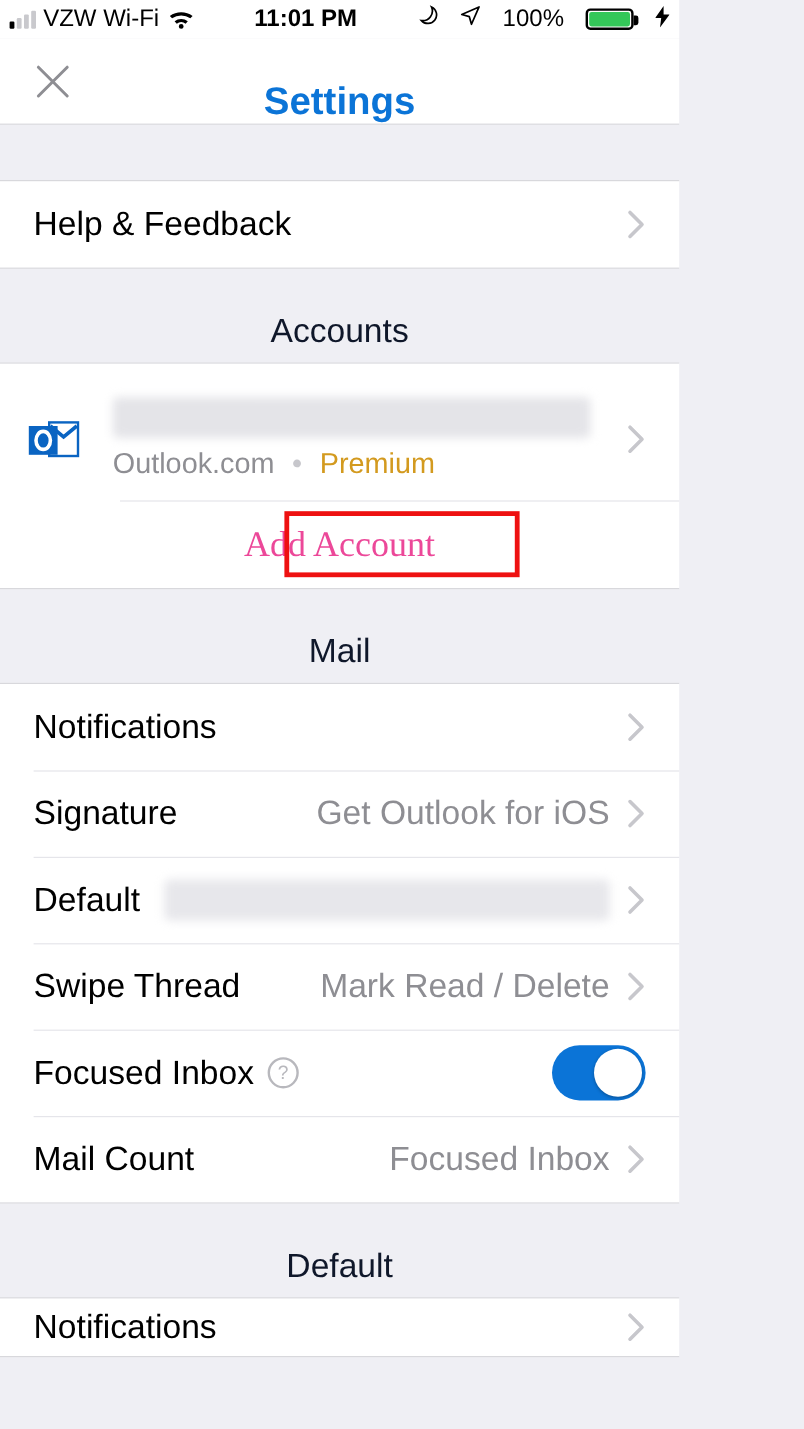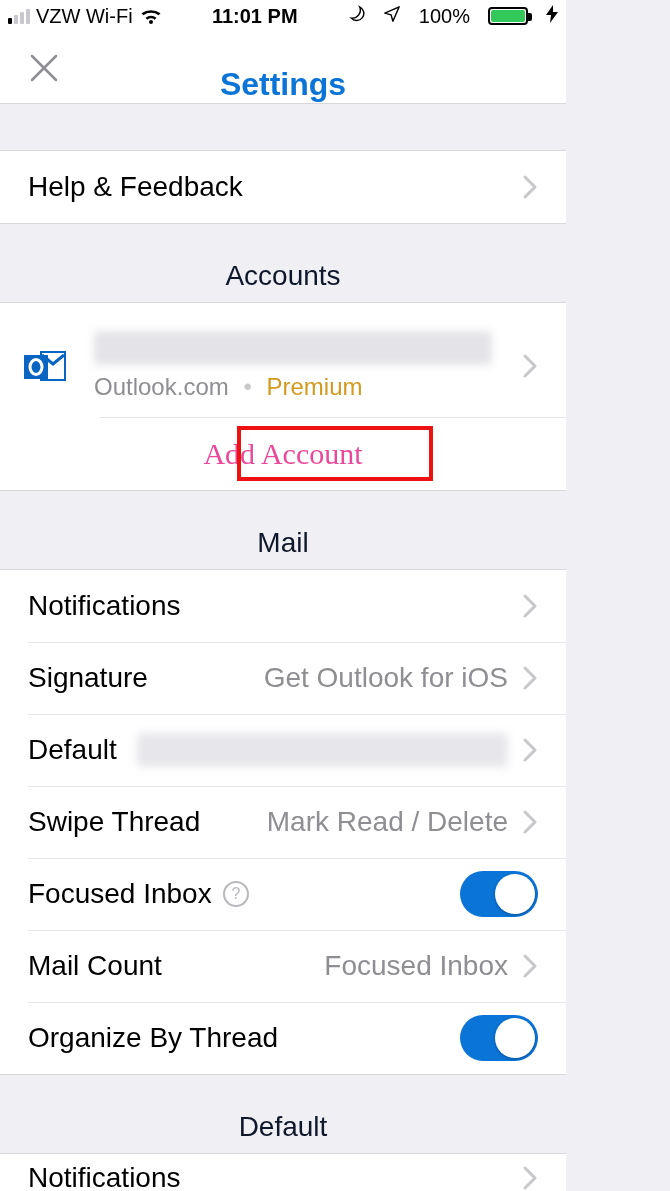--- a/index.html
+++ b/index.html
@@ -218,26 +218,20 @@
     </div>
     <div class="row">
       <span class="row-label">Mail Count</span>
       <span class="row-value">Focused Inbox</span>
       <span class="chevron">
         <svg width="16" height="26" viewBox="0 0 16 26">
             <path d="M3 3l10 10L3 23" fill="none" stroke="#c7c7cc" stroke-width="3" stroke-linecap="round" stroke-linejoin="round"></path>
           </svg>
       </span>
     </div>
-    <div class="row">
-      <span class="row-label">Organize By Thread</span>
-      <span class="toggle on">
-          <span class="knob"></span>
-        </span>
-    </div>
   </div>
 
   <div class="section-header">Default</div>
   <div class="group">
     <div class="row" style="min-height:48px;">
       <span class="row-label">Notifications</span>
       <span class="row-value"></span>
       <span class="chevron">
         <svg width="16" height="26" viewBox="0 0 16 26">
             <path d="M3 3l10 10L3 23" fill="none" stroke="#c7c7cc" stroke-width="3" stroke-linecap="round" stroke-linejoin="round"></path>

